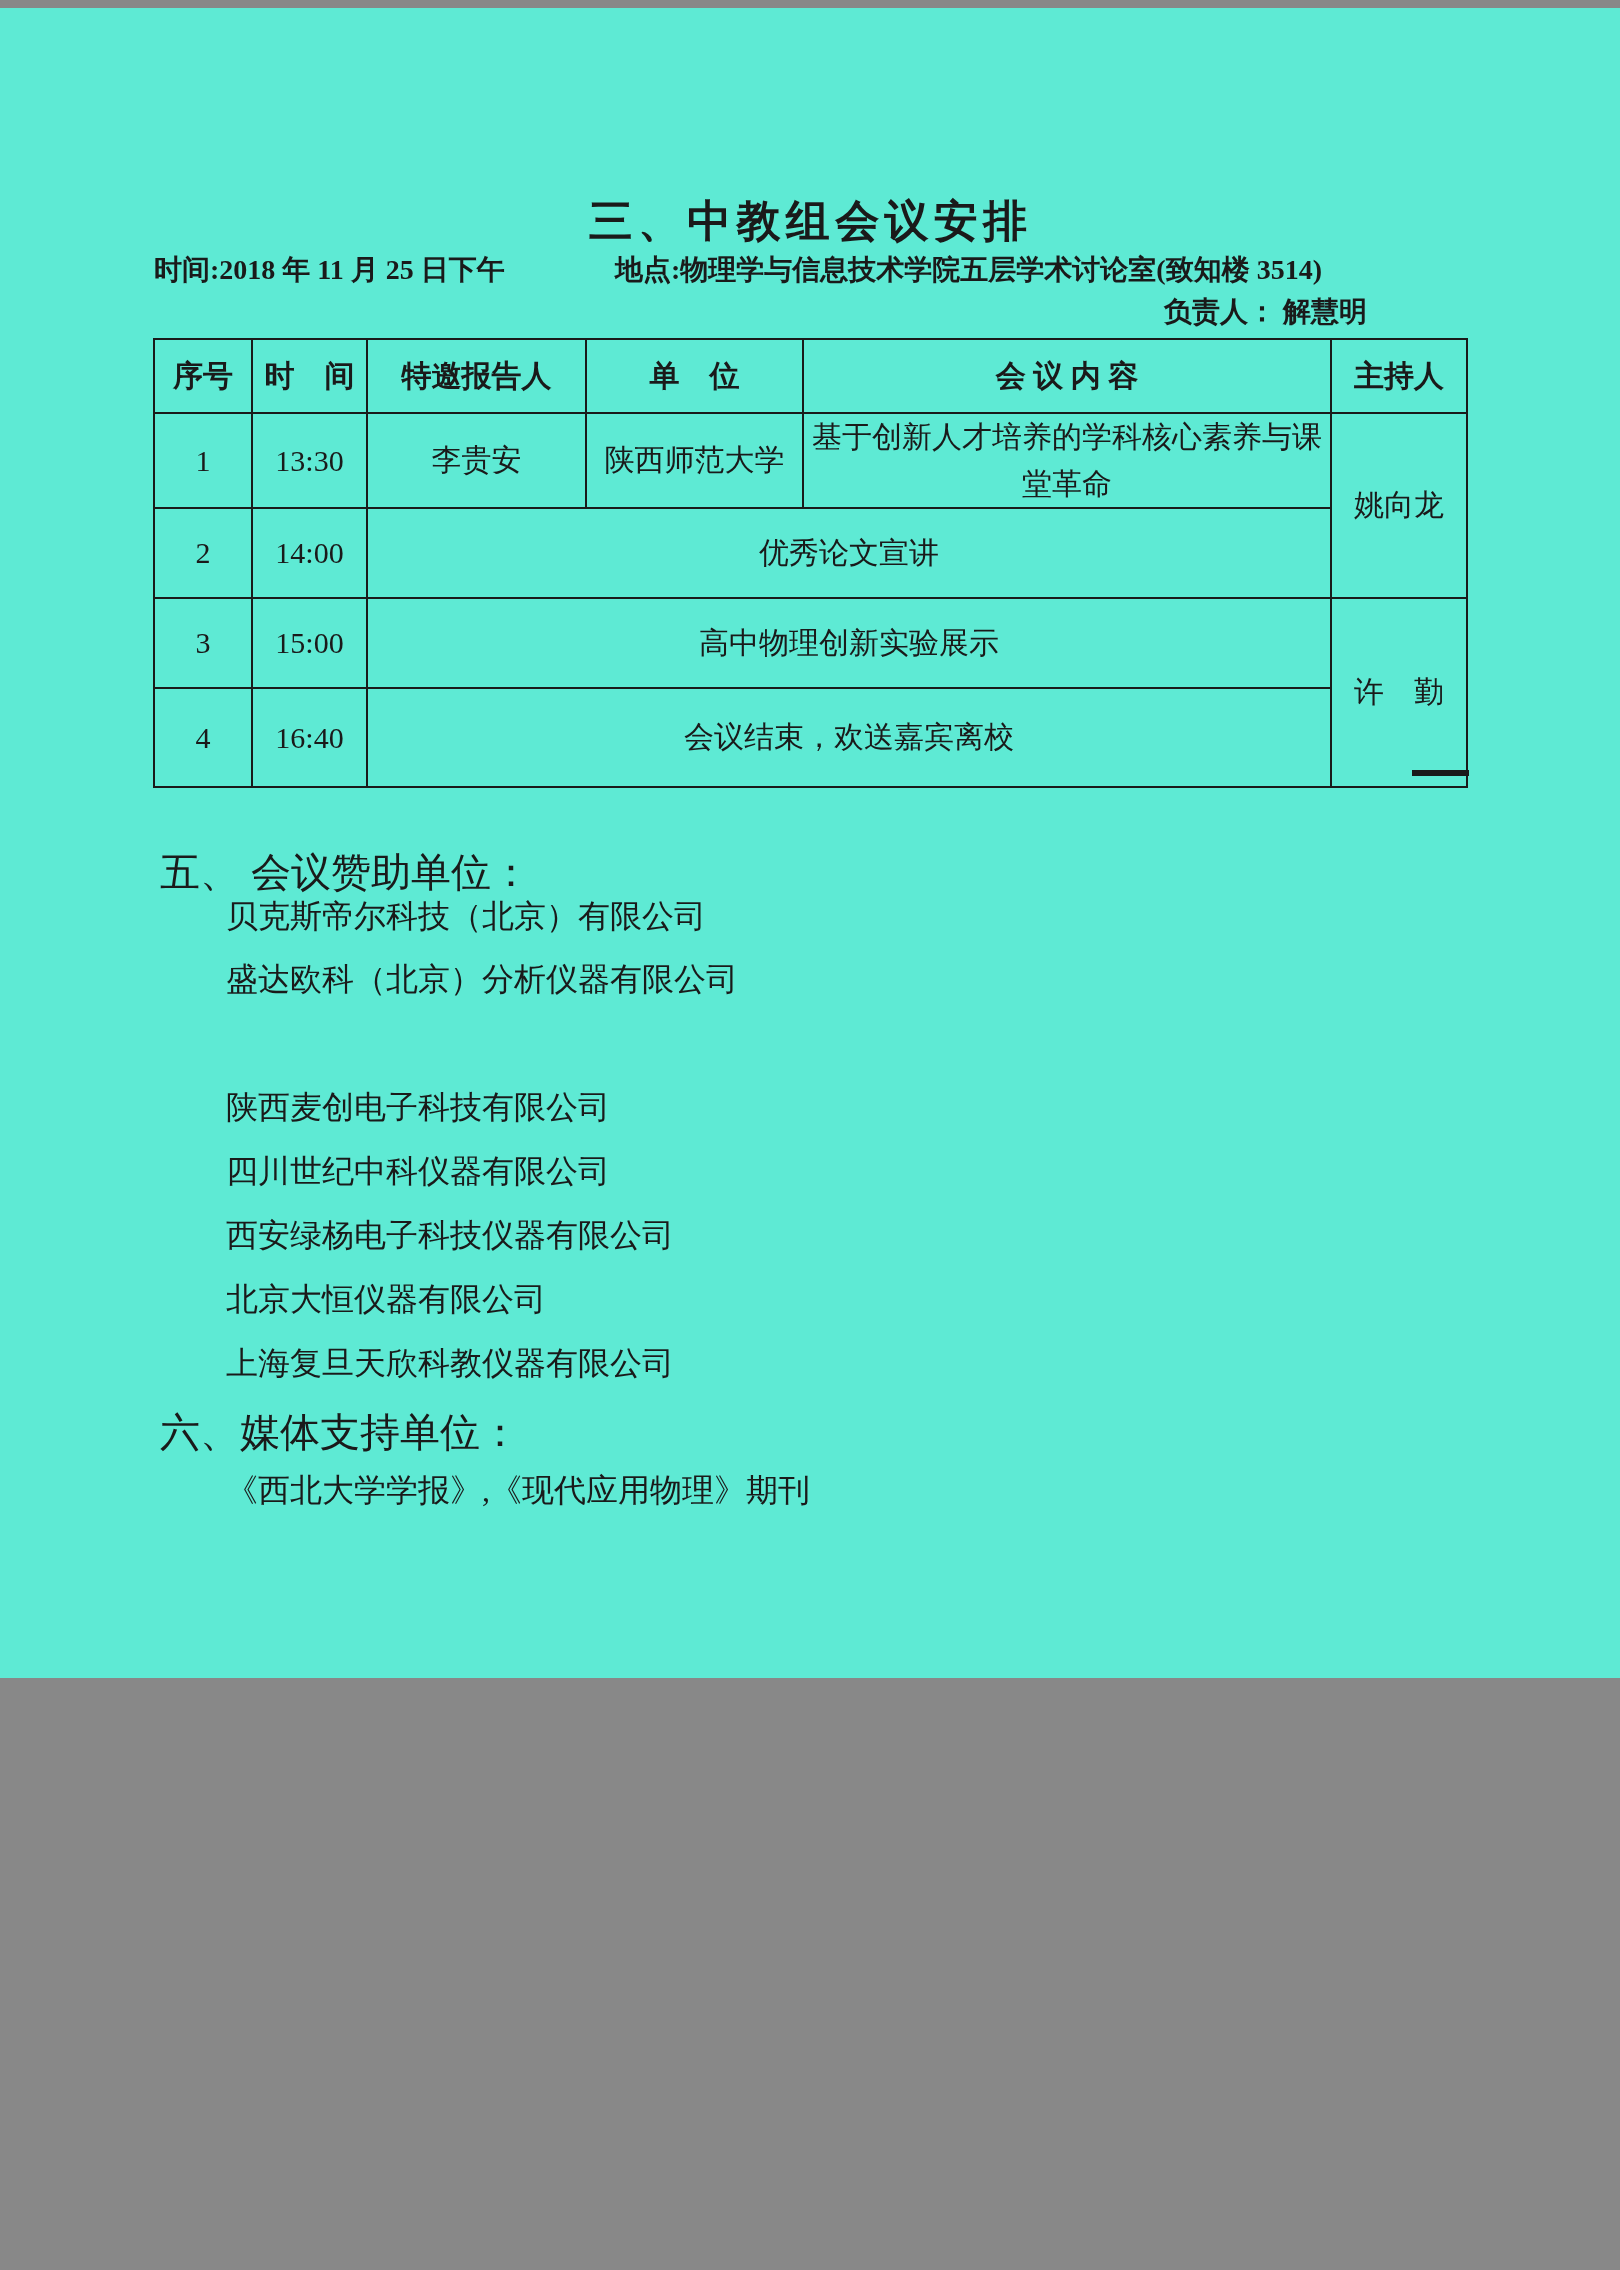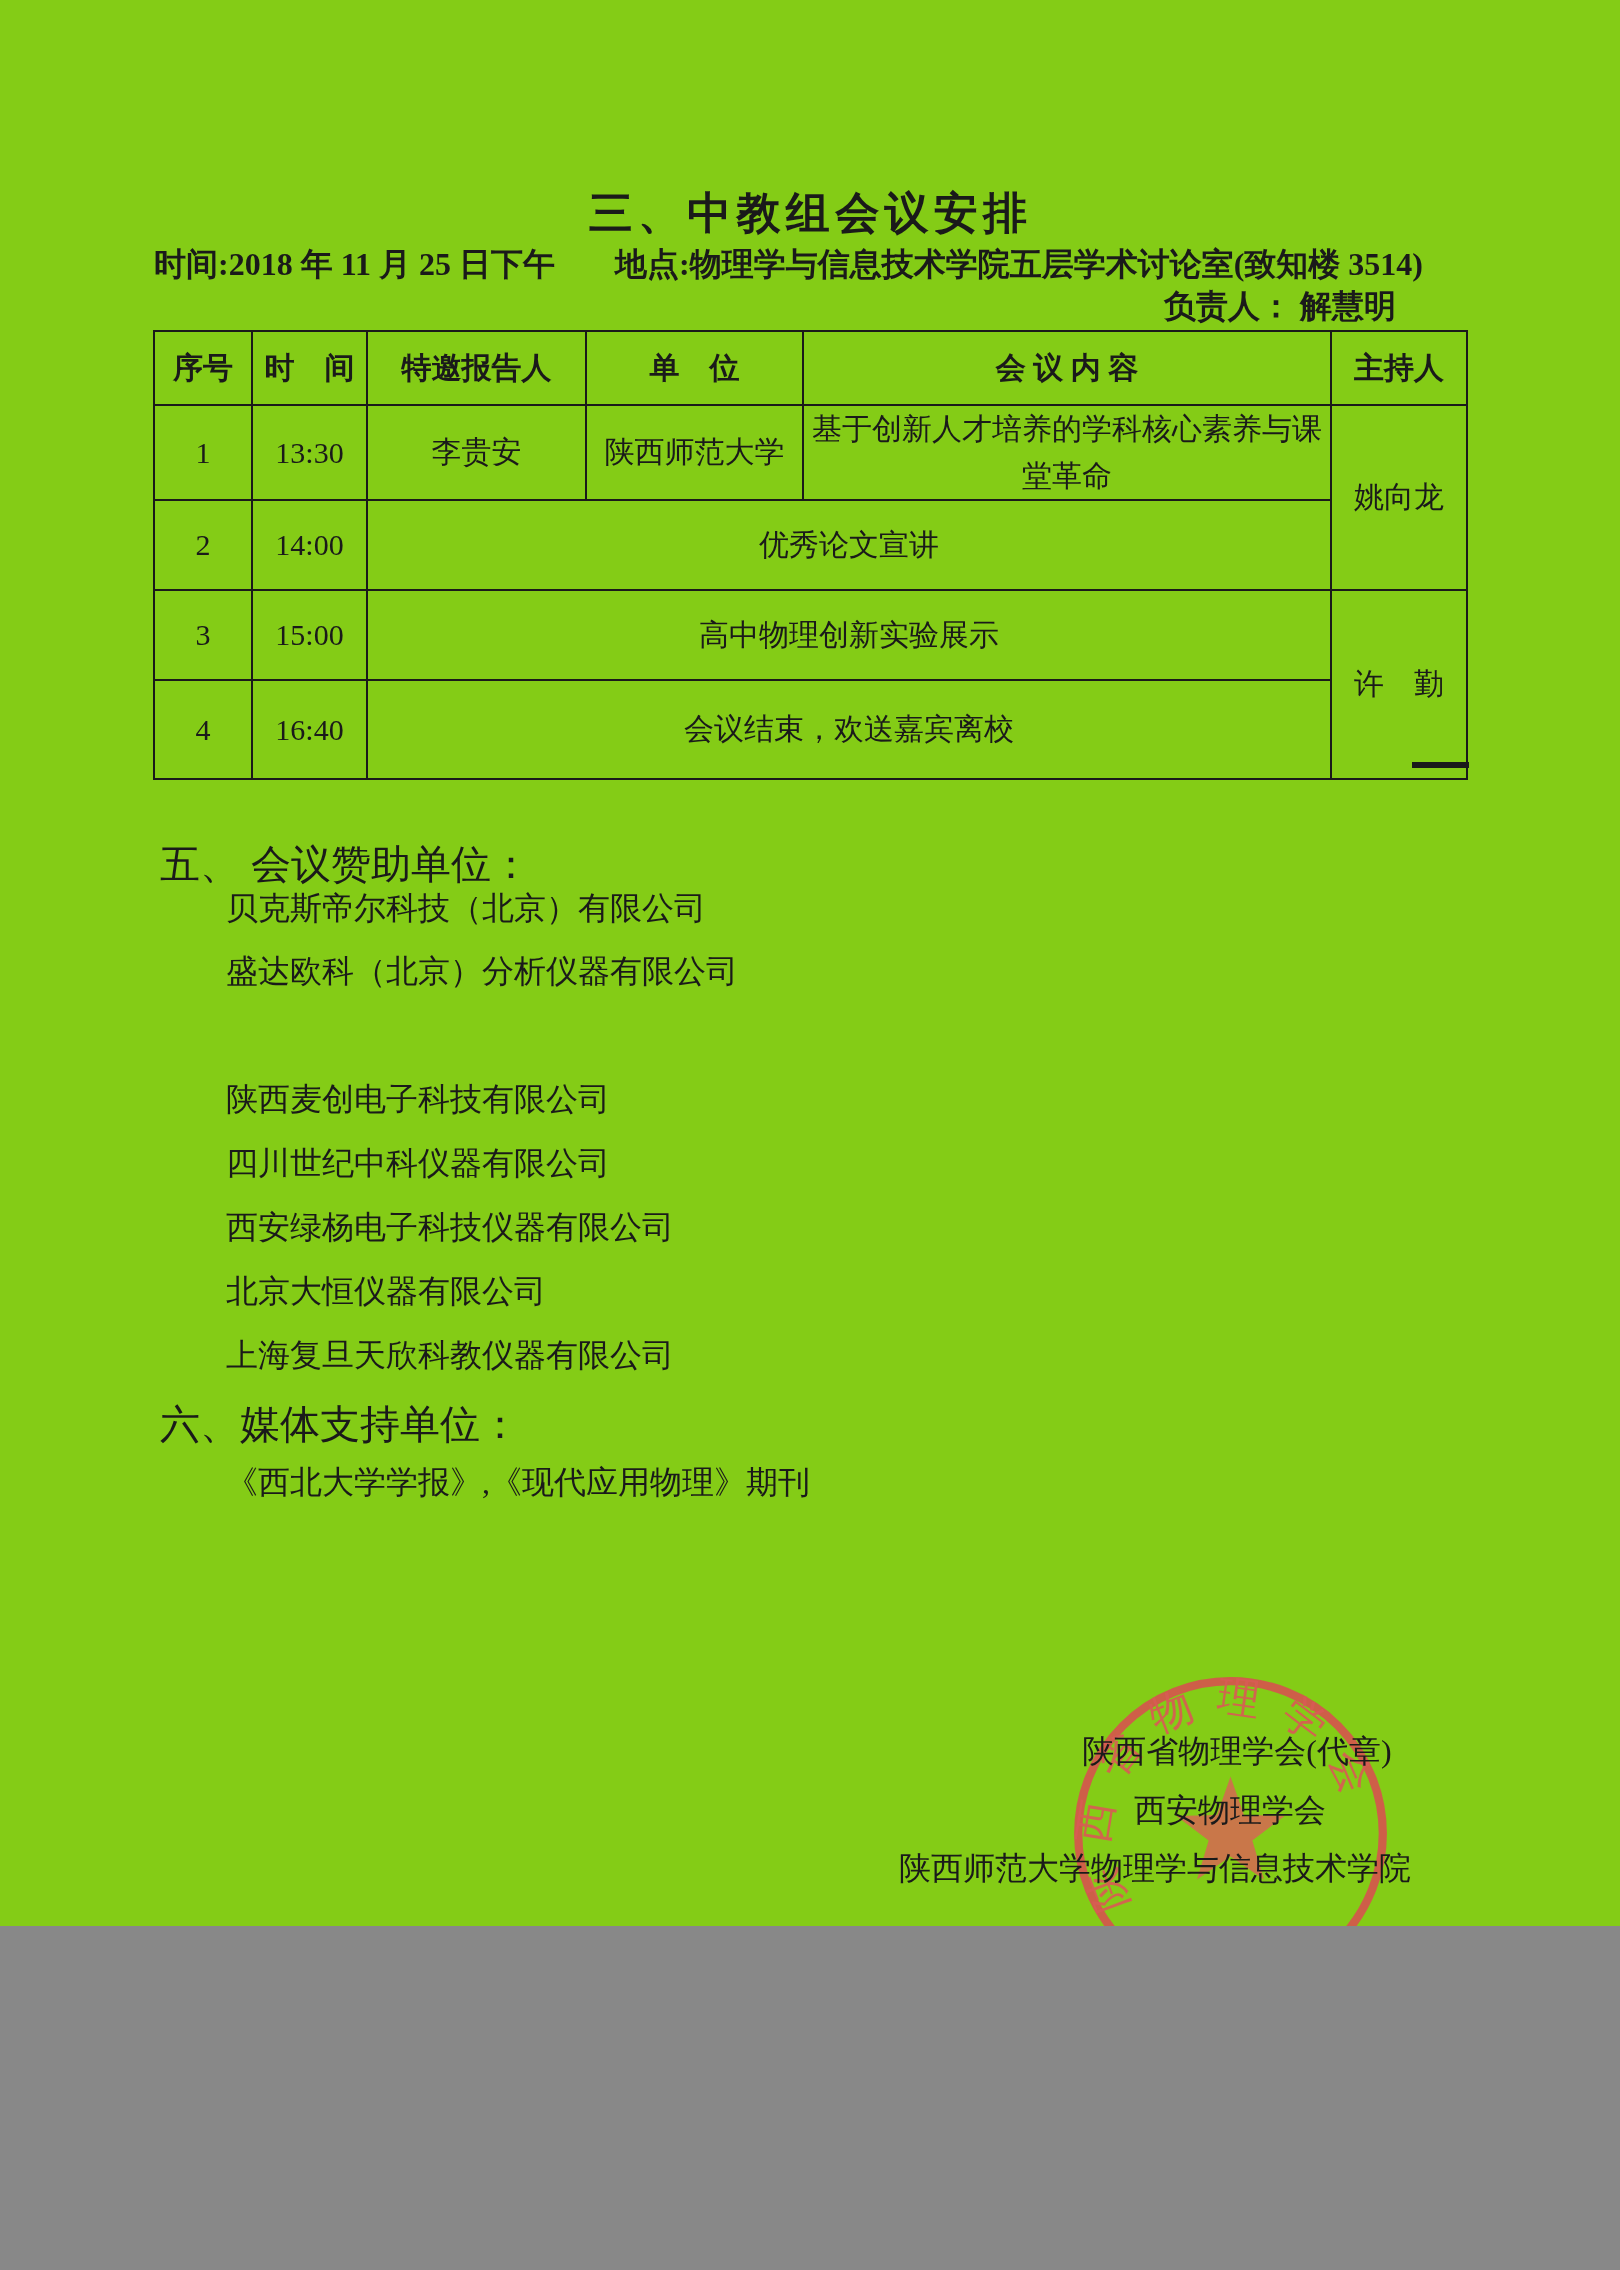--- a/index.html
+++ b/index.html
@@ -1,27 +1,27 @@
 <!DOCTYPE html>
 <html style="font-size:14px"><head>
 <meta charset="utf-8">
 <style>
   html,body { margin:0; padding:0; background:#888; }
   .page {
-    position:relative; width:1621px; height:1926px;
-    background:#84cc16; overflow:hidden; margin:0 auto;
+    position:relative; width:1621px; height:1670px;
+    background:#5eead4; overflow:hidden; margin:8px auto;
     font-family:"Liberation Serif","DejaVu Serif",serif;
     color:#1a1a1a;
   }
   .doc-title {
     position:absolute; top:184px; left:0; width:1621px;
     text-align:center; font-size:44px; font-weight:bold;
     letter-spacing:5.3px;
   }
-  .info-line { position:absolute; font-size:32px; font-weight:bold; white-space:pre; }
+  .info-line { position:absolute; font-size:28px; font-weight:bold; white-space:pre; }
   .info-time     { left:154px;  top:243px; }
   .info-location { left:615px;  top:243px;text-align:center; }
   .info-manager  { left:1164px; top:285px; }
 
   .mtable {
     position:absolute; left:153px; top:330px;
     border-collapse:collapse; table-layout:fixed;
     width:1312px; font-size:30px;
   }
   .mtable th, .mtable td {

